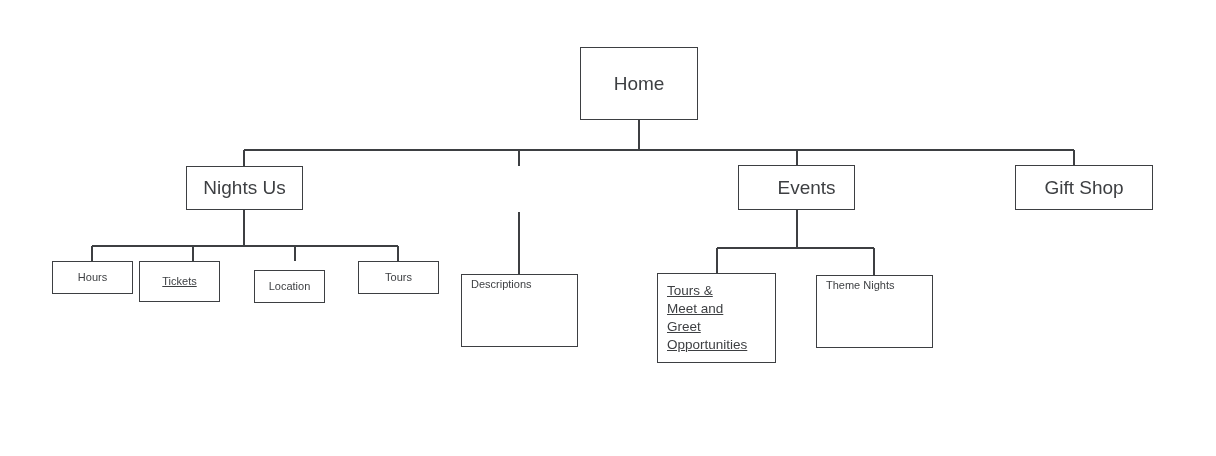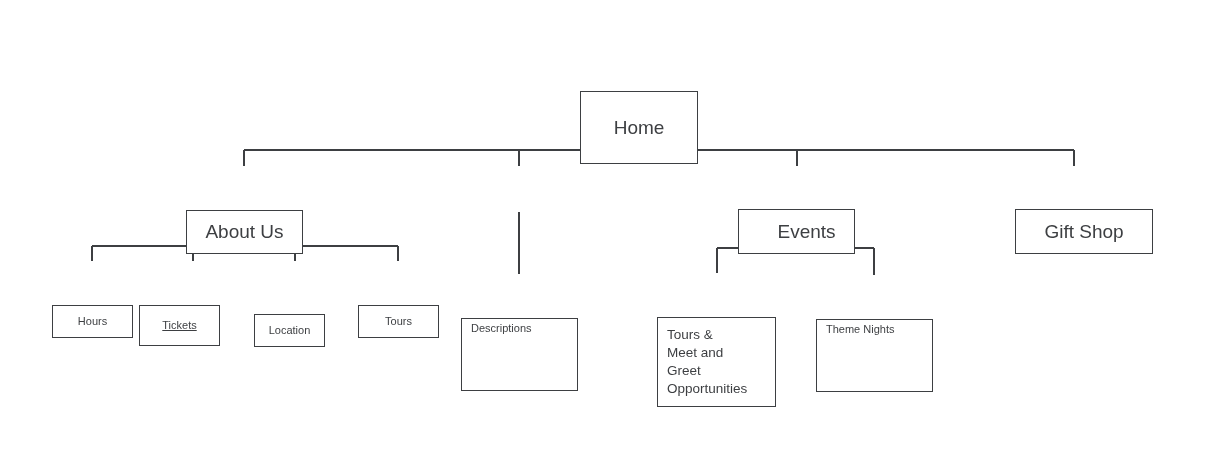--- a/index.html
+++ b/index.html
@@ -26,21 +26,20 @@
     pointer-events: none;
   }
   .node {
     position: absolute;
     box-sizing: border-box;
     background: #ffffff;
     border: 1.6px solid #3d3f42;
     color: #3d3f42;
     display: flex;
     overflow: hidden;
-    margin-top: 44px;
   }
   .node .label {
     display: block;
     white-space: pre-line;
   }
   
   .node.center {
     align-items: center;
     justify-content: center;
     text-align: center;
@@ -52,21 +51,21 @@
     text-align: left;
   }
   .node.midleft {
     justify-content: flex-start;
     text-align: left;
   }
   .size-lg { font-size: 19px; line-height: 24px; font-weight: 400; }
   .size-md { font-size: 11px; line-height: 19px; font-weight: 400; }
   .size-sm { font-size: 13.5px; line-height: 18px; font-weight: 400; }
   .pad-l { padding-left: 9px; }
-  .pad-tl { padding: 8px 18px 6px 9px; }
+  .pad-tl { padding: 8px 18px 6px 9px; text-decoration: underline; }
 </style>
 </head>
 <body>
 
 <div id="canvas">
 
   <svg class="connectors" viewBox="0 0 1216 456" xmlns="http://www.w3.org/2000/svg">
     <g stroke="#3d3f42" stroke-width="1.6" fill="none" shape-rendering="crispEdges">
 
       <line x1="639" y1="120" x2="639" y2="150"></line>
@@ -92,21 +91,21 @@
       <line x1="717" y1="248" x2="717" y2="273"></line>
       <line x1="874" y1="248" x2="874" y2="275"></line>
     </g>
   </svg>
 
   <div class="node center size-lg" style="left:580px; top:47px; width:118px; height:73px;">
     <span class="label">Home</span>
   </div>
 
   <div class="node center size-lg" style="left:186px; top:166px; width:117px; height:44px;">
-    <span class="label">About Us</span>
+    <span class="label">Nights Us</span>
   </div>
 
 
   <div class="node center size-lg" style="left:738px; top:165px; width:117px; height:45px;padding-left:20px;">
     <span class="label">Events</span>
   </div>
 
   <div class="node center size-lg" style="left:1015px; top:165px; width:138px; height:45px;">
     <span class="label">Gift Shop</span>
   </div>

